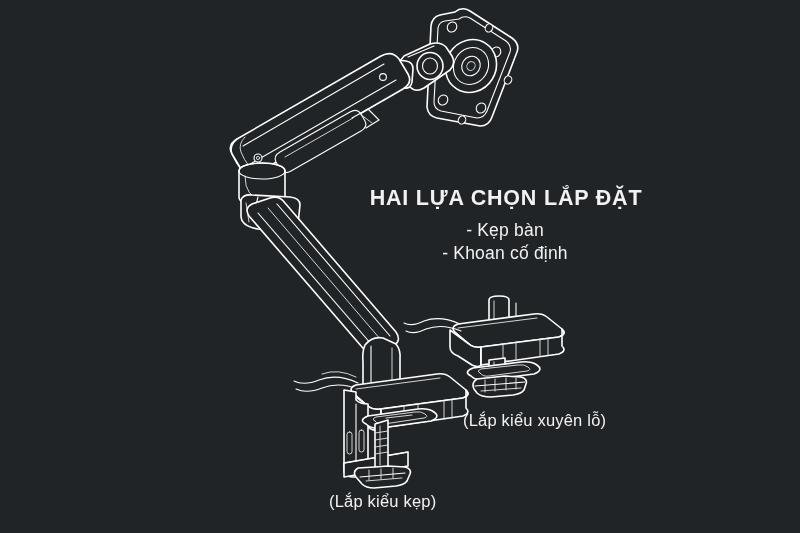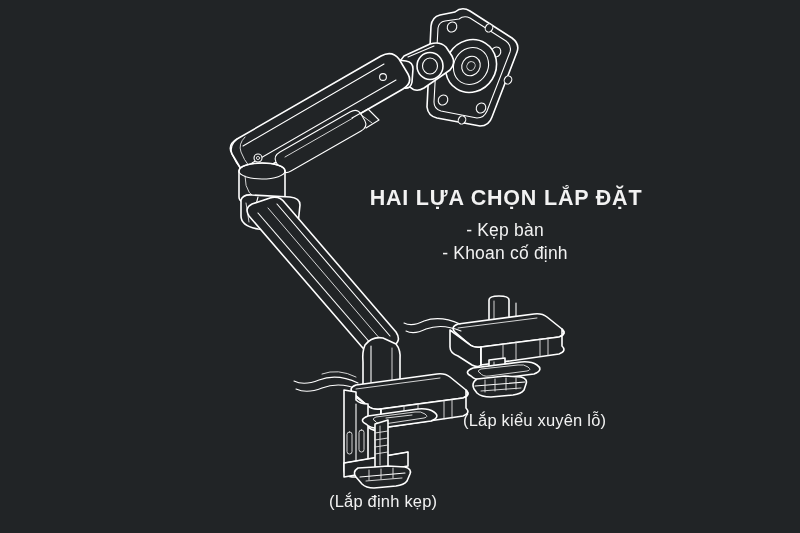--- a/index.html
+++ b/index.html
@@ -292,15 +292,15 @@
       </g>
     </g>
 
   </svg>
 
   <div class="txt" id="heading">HAI LỰA CHỌN LẮP ĐẶT</div>
   <div class="txt" id="sub1">- Kẹp bàn</div>
   <div class="txt" id="sub2">- Khoan cố định</div>
 
   <div class="txt" id="cap-grommet">(Lắp kiểu xuyên lỗ)</div>
-  <div class="txt" id="cap-clamp">(Lắp định kẹp)</div>
+  <div class="txt" id="cap-clamp">(Lắp kiểu kẹp)</div>
 
 </div>
 
 </body></html>

